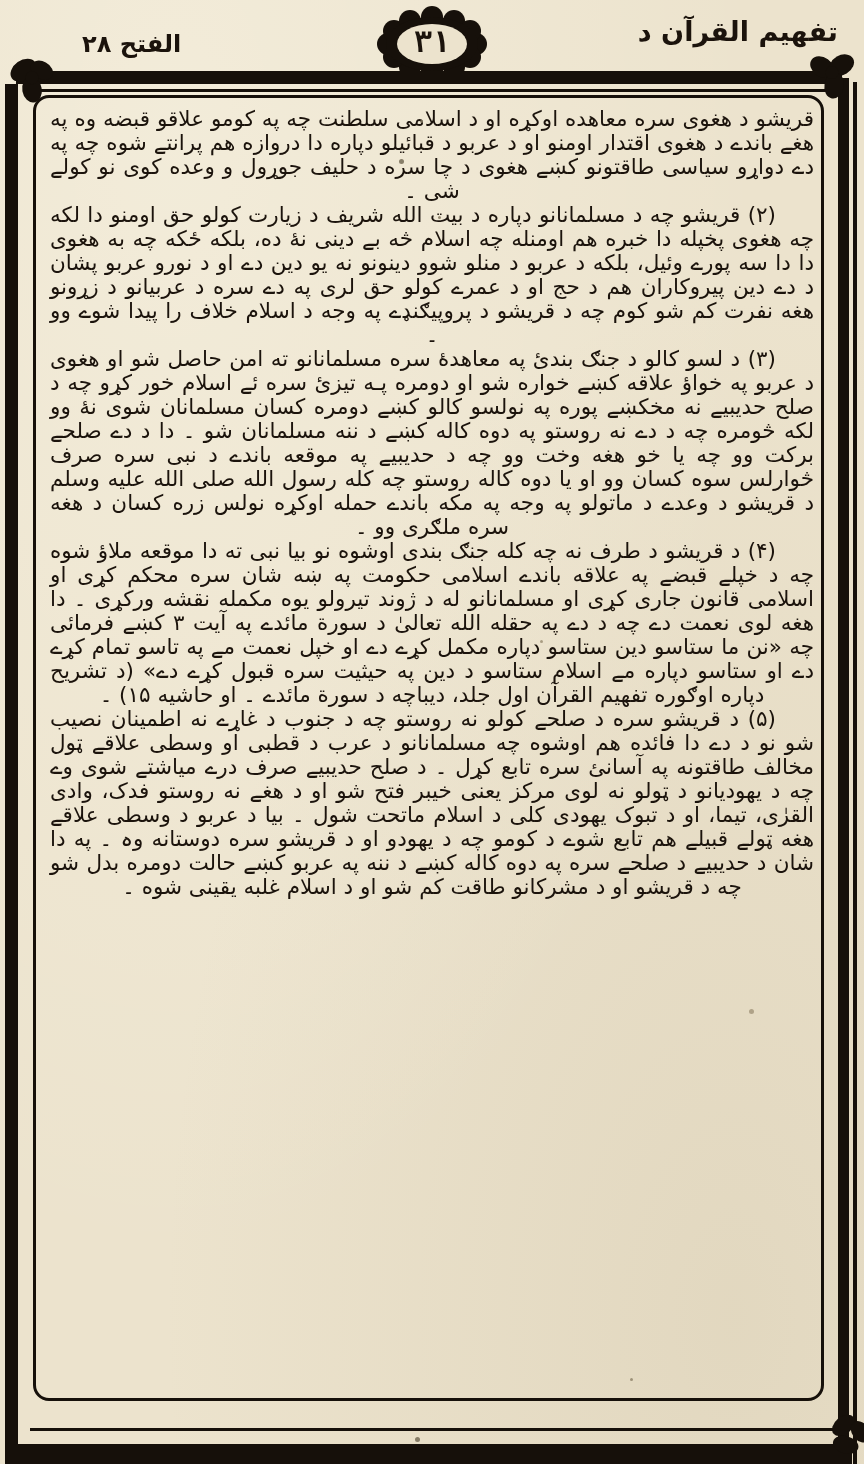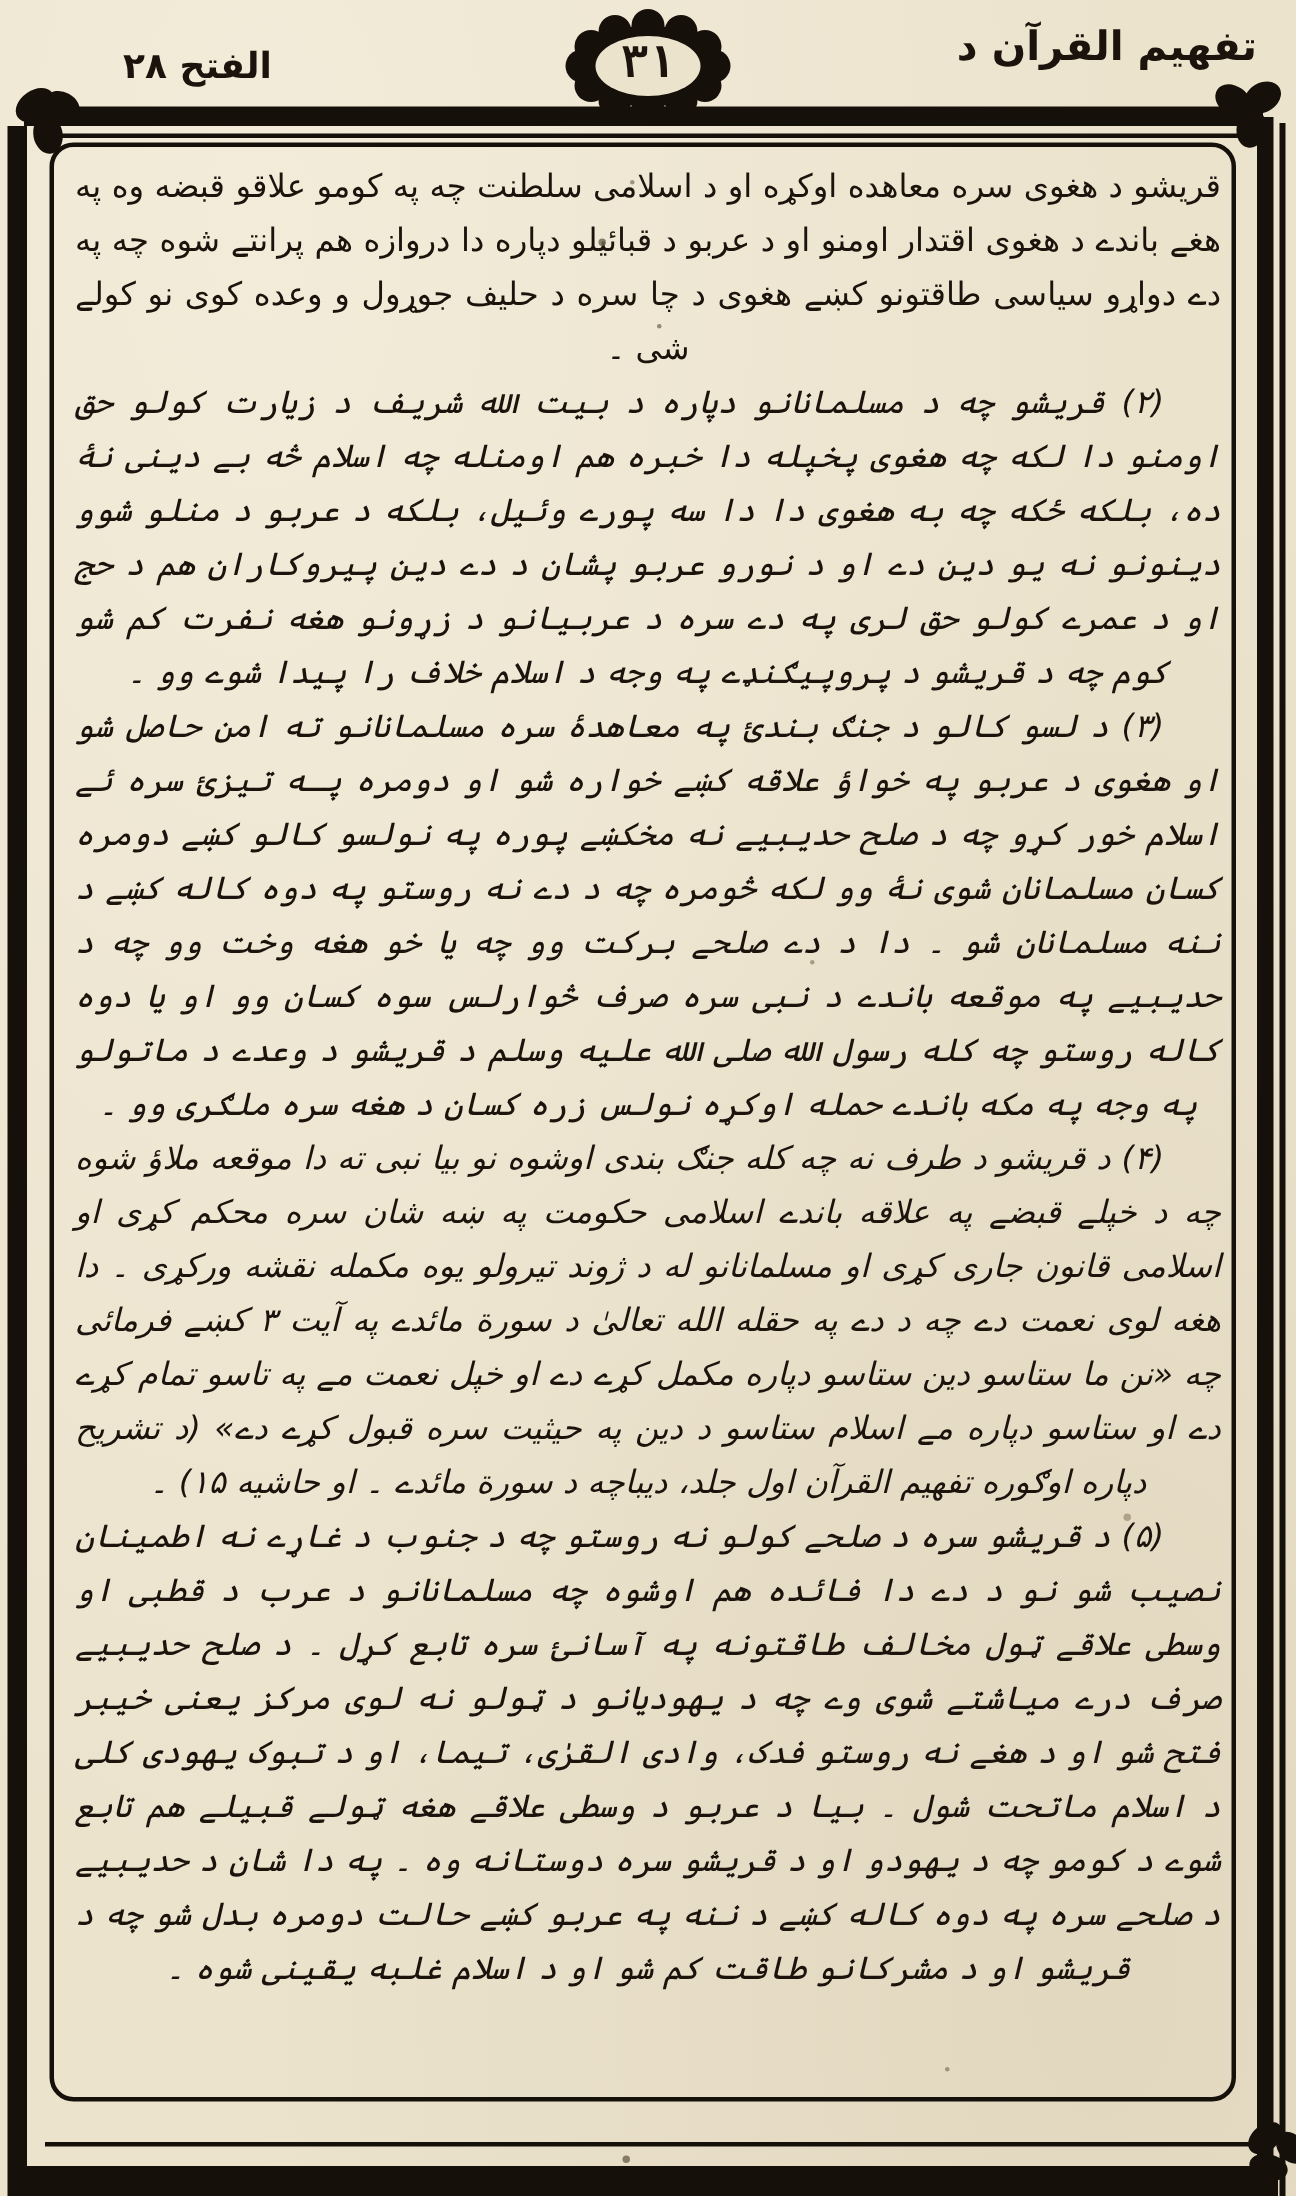--- a/index.html
+++ b/index.html
@@ -36,26 +36,26 @@
   }
   .corner{position:absolute; width:52px; height:52px;}
   .corner svg{display:block; width:100%; height:100%;}
   .c-tl{left:6px; top:56px;}
   .c-tr{left:806px; top:52px;}
   .c-br{left:824px; top:1408px;}
   
   .bodytext{
     position:absolute; left:42px; top:101px; width:780px; height:1294px;
     overflow:hidden; direction:rtl;
-    font-size:21.5px; line-height:36px;
+    font-size:21.5px; line-height:24px;
     text-align:justify; text-align-last:center;
     padding:6px 8px 0 8px; box-sizing:border-box;
   }
   .bodytext p{margin:0;}
-  .bodytext p.ind{text-indent:38px;font-style:italic;}
+  .bodytext p.ind{text-indent:38px;}
   
   .speck{position:absolute; width:3px; height:3px; border-radius:50%; background:#8d8168; opacity:.8;
     box-shadow: 18px 96px 0 0 #7d7258, -4px 1318px 0 1px #6f6550, 210px 1258px 0 0 #8d8168,
       470px 560px 0 0 #9a8d72, 700px 330px 0 0 #8d8168, 330px 890px 0 1px #a2957a,
       120px 520px 0 0 #9a8d72, 640px 1120px 0 0 #8d8168, 520px 60px 0 0 #7d7258,
       -20px 40px 0 1px #6f6550;}
 </style>
 </head>
 <body>
 

